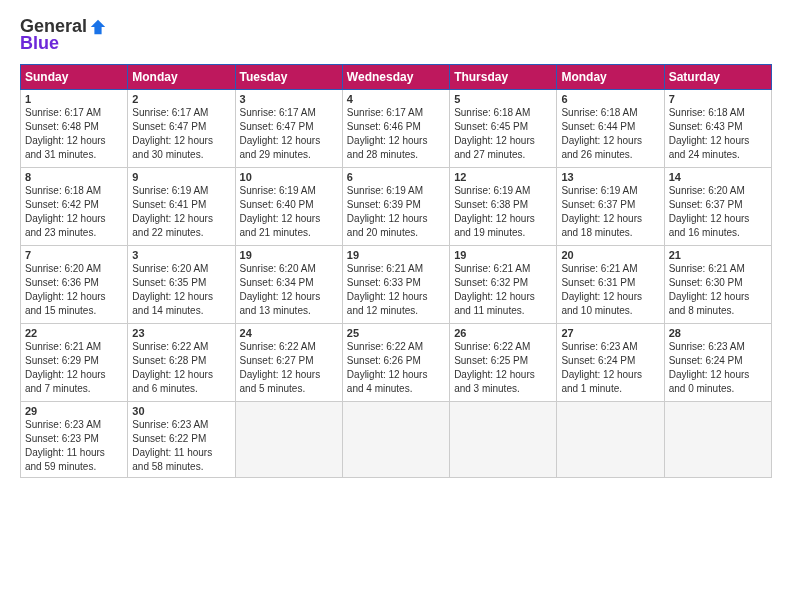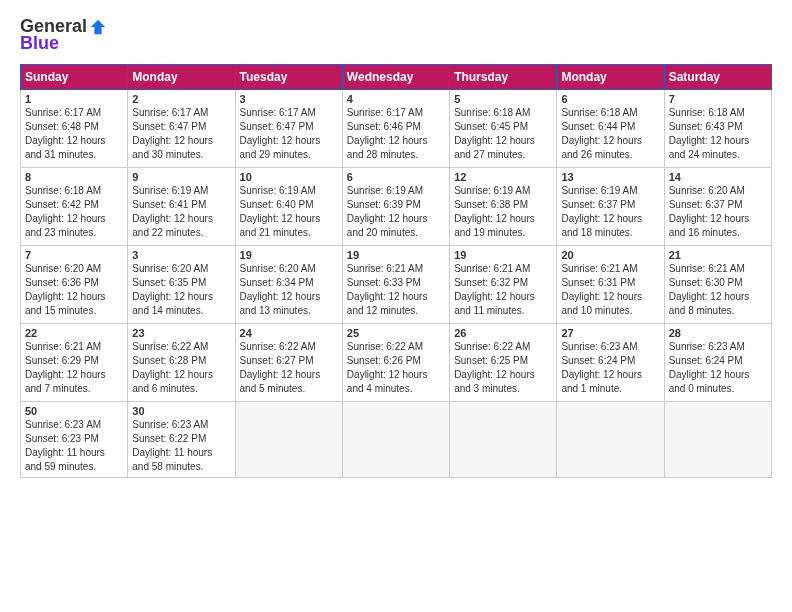--- a/index.html
+++ b/index.html
@@ -242,21 +242,21 @@
             <span class="day-num">27</span>
             <div class="day-info">Sunrise: 6:23 AM<br>Sunset: 6:24 PM<br>Daylight: 12 hours<br>and 1 minute.</div>
           </td>
           <td>
             <span class="day-num">28</span>
             <div class="day-info">Sunrise: 6:23 AM<br>Sunset: 6:24 PM<br>Daylight: 12 hours<br>and 0 minutes.</div>
           </td>
         </tr>
         <tr class="row-last">
           <td>
-            <span class="day-num">50</span>
+            <span class="day-num">29</span>
             <div class="day-info">Sunrise: 6:23 AM<br>Sunset: 6:23 PM<br>Daylight: 11 hours<br>and 59 minutes.</div>
           </td>
           <td>
             <span class="day-num">30</span>
             <div class="day-info">Sunrise: 6:23 AM<br>Sunset: 6:22 PM<br>Daylight: 11 hours<br>and 58 minutes.</div>
           </td>
           <td class="empty"></td>
           <td class="empty"></td>
           <td class="empty"></td>
           <td class="empty"></td>

